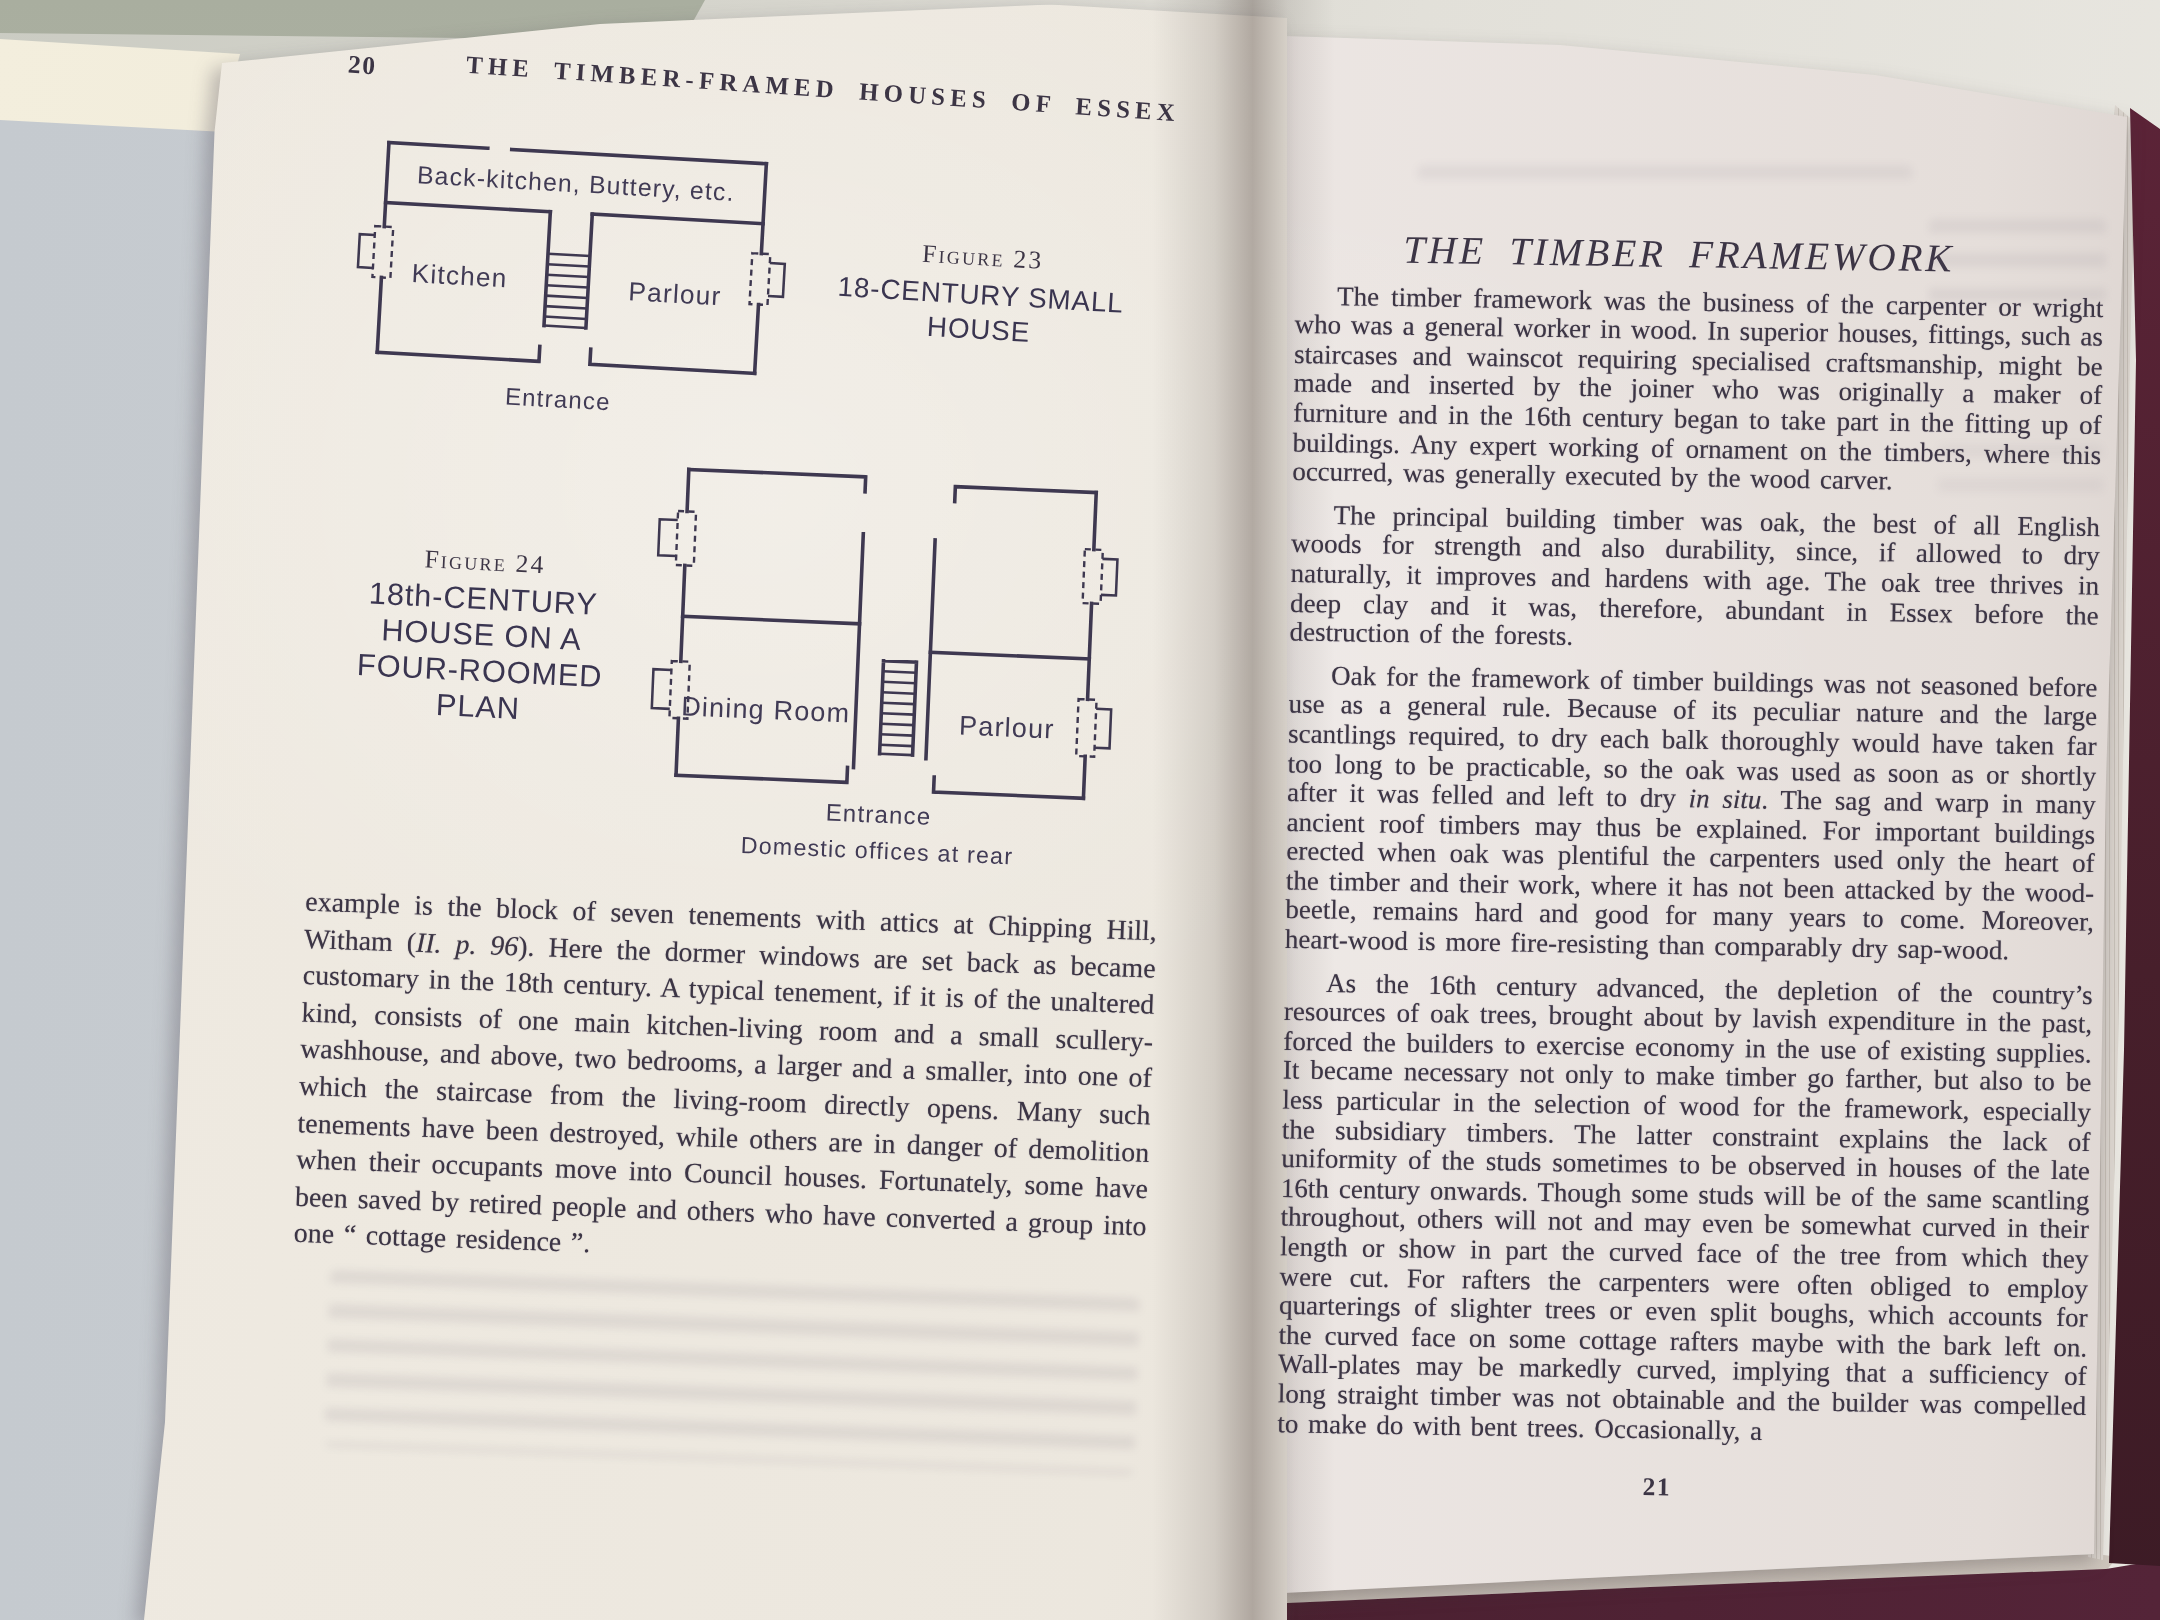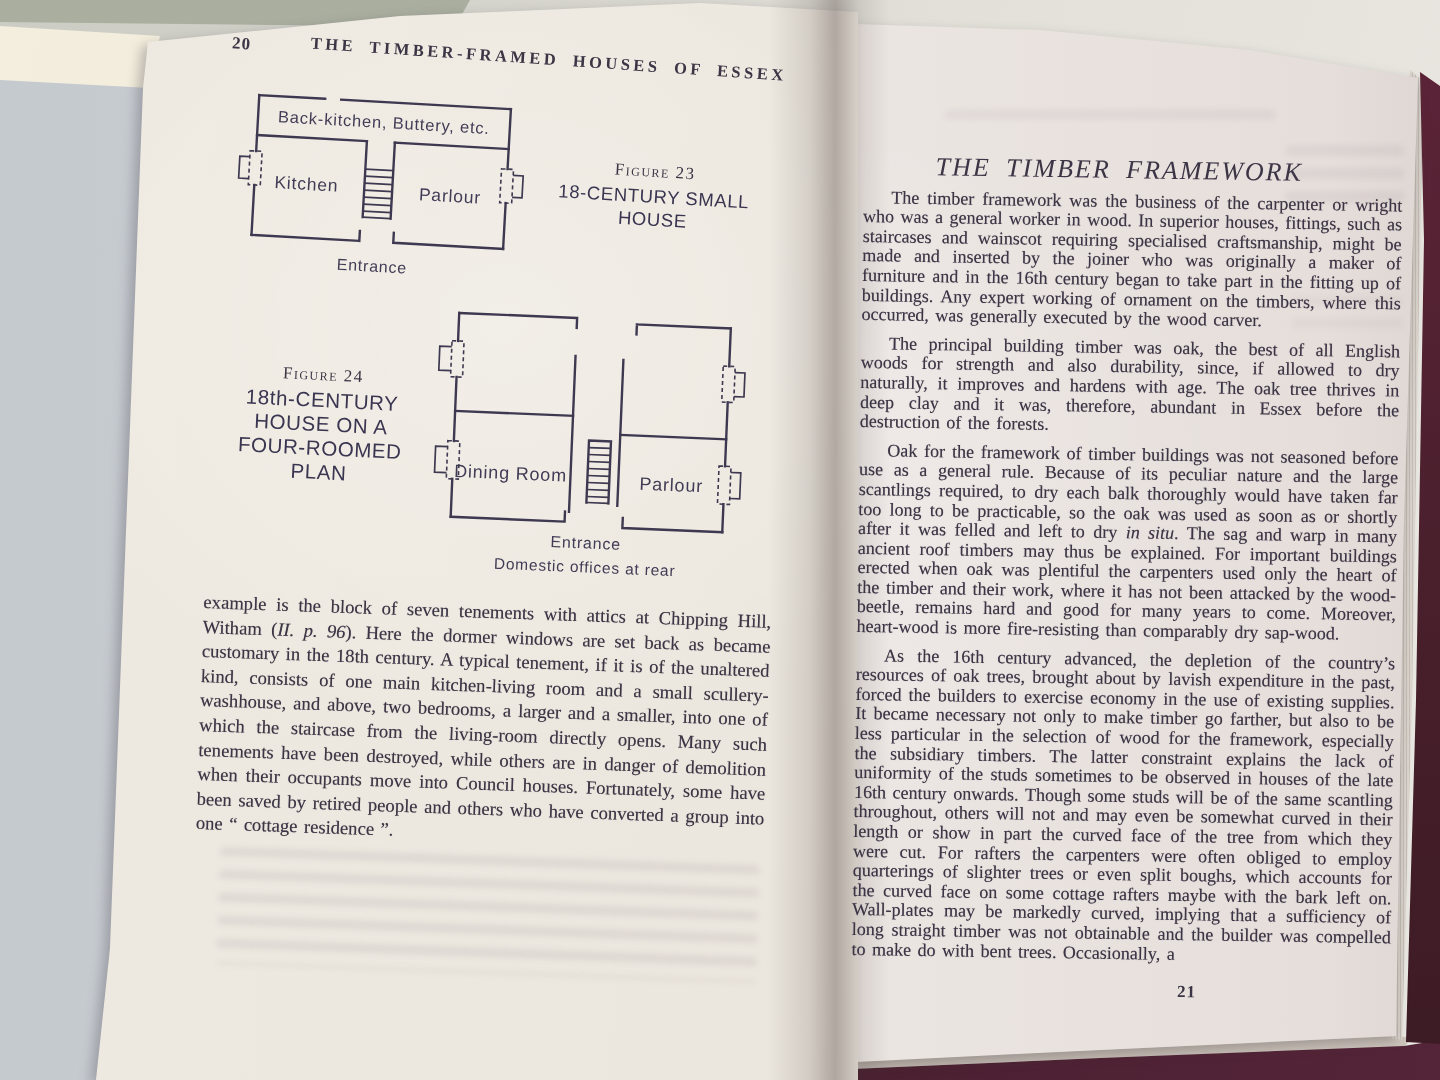--- a/index.html
+++ b/index.html
@@ -53,21 +53,21 @@
   .body-copy{font-size:18.6px;line-height:24.6px;text-align:justify;word-spacing:1.8px;
             text-shadow:0 0 .7px rgba(60,53,69,.55);}
   .left-para{position:absolute;left:204px;top:590px;width:568px;
             transform:rotate(2deg);transform-origin:left top;}
   .right-col{position:absolute;left:864px;top:156px;width:539px;
             transform:rotate(.9deg);transform-origin:left top;
             font-size:18px;line-height:19.6px;}
   .right-col p{margin:0 0 9px 0;text-indent:28px;text-align:justify;word-spacing:2px;
             text-shadow:0 0 .7px rgba(60,53,69,.55);}
   em{font-style:italic;}
-  .pagenum-right{position:absolute;left:1152px;top:982px;width:44px;text-align:right;
+  .pagenum-right{position:absolute;left:1095px;top:982px;width:44px;text-align:left;
             transform:rotate(.8deg);}
 
   
   .figure-svg{position:absolute;}
   .fig23{left:240px;top:82px;transform:rotate(3.2deg);transform-origin:left top;}
   .fig24{left:436px;top:294px;transform:rotate(2.4deg);transform-origin:left top;}
   .plan-stroke{stroke:#3e3850;fill:none;stroke-width:2.4;stroke-linecap:square;}
   .plan-thin{stroke:#3e3850;fill:none;stroke-width:1.7;}
   .plan-dash{stroke:#3e3850;fill:none;stroke-width:1.6;stroke-dasharray:4 3;}
   .plan-label{font-family:"Liberation Sans",sans-serif;fill:#413b55;letter-spacing:.8px;}

